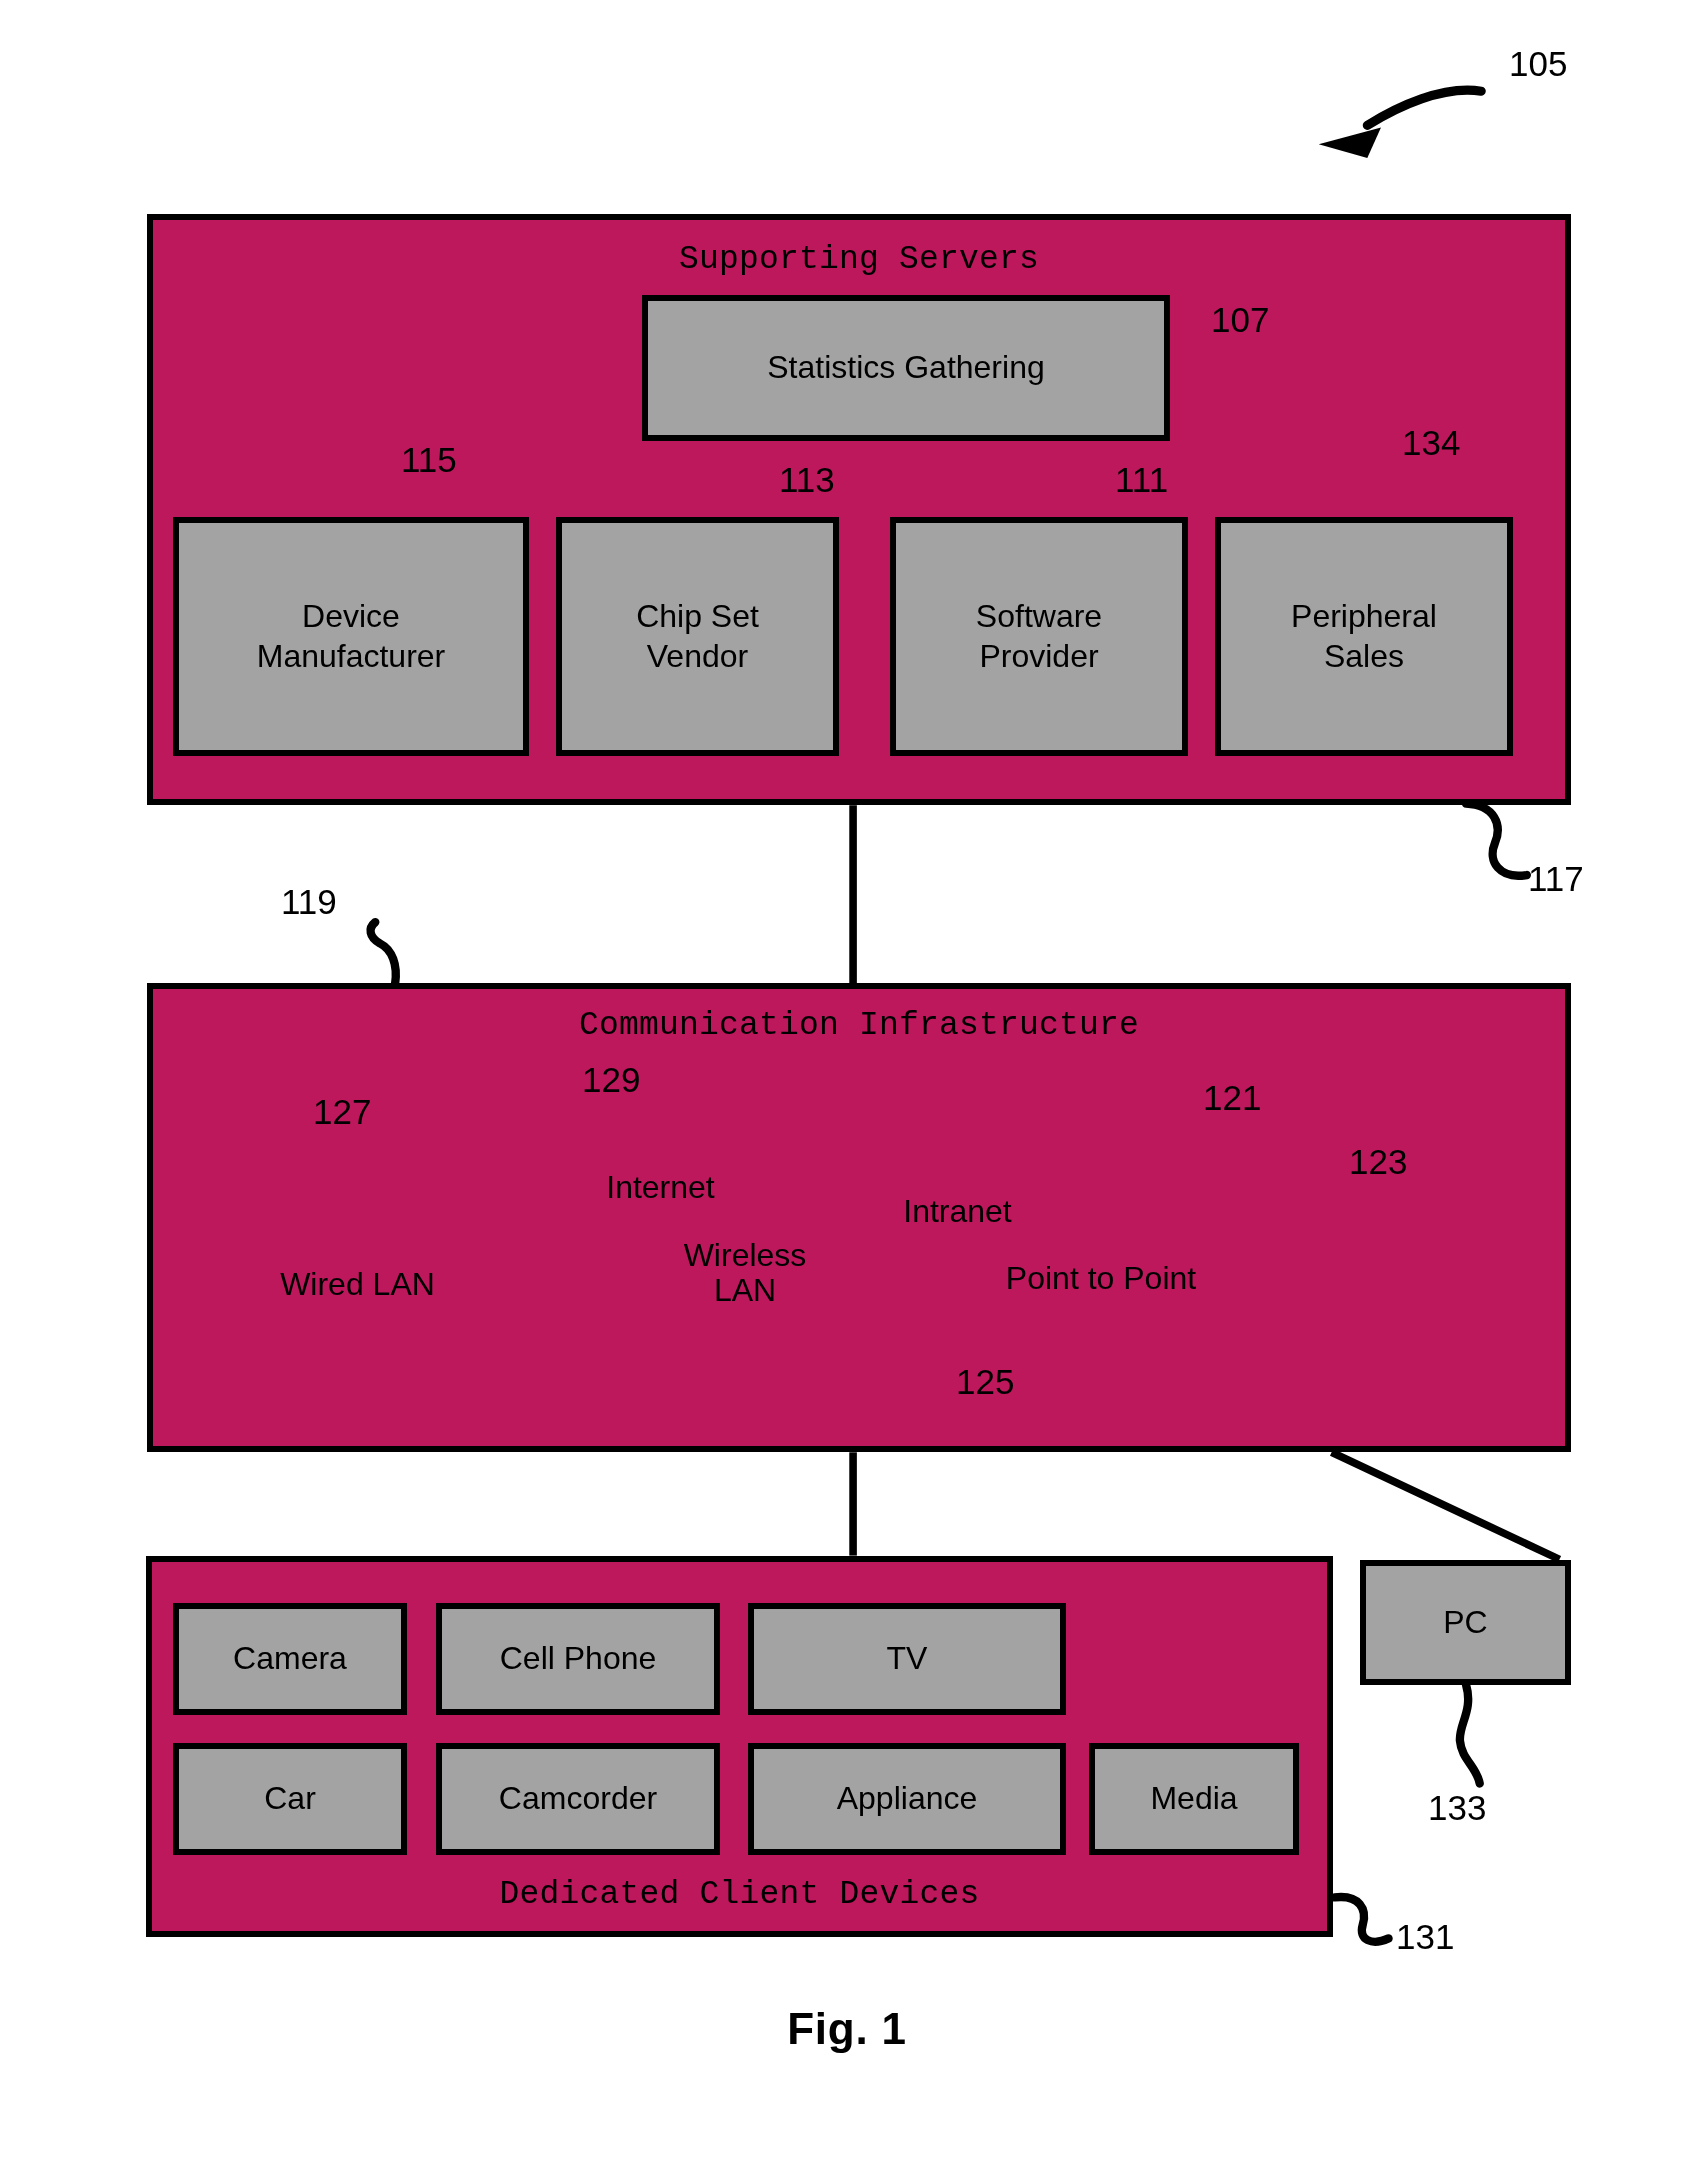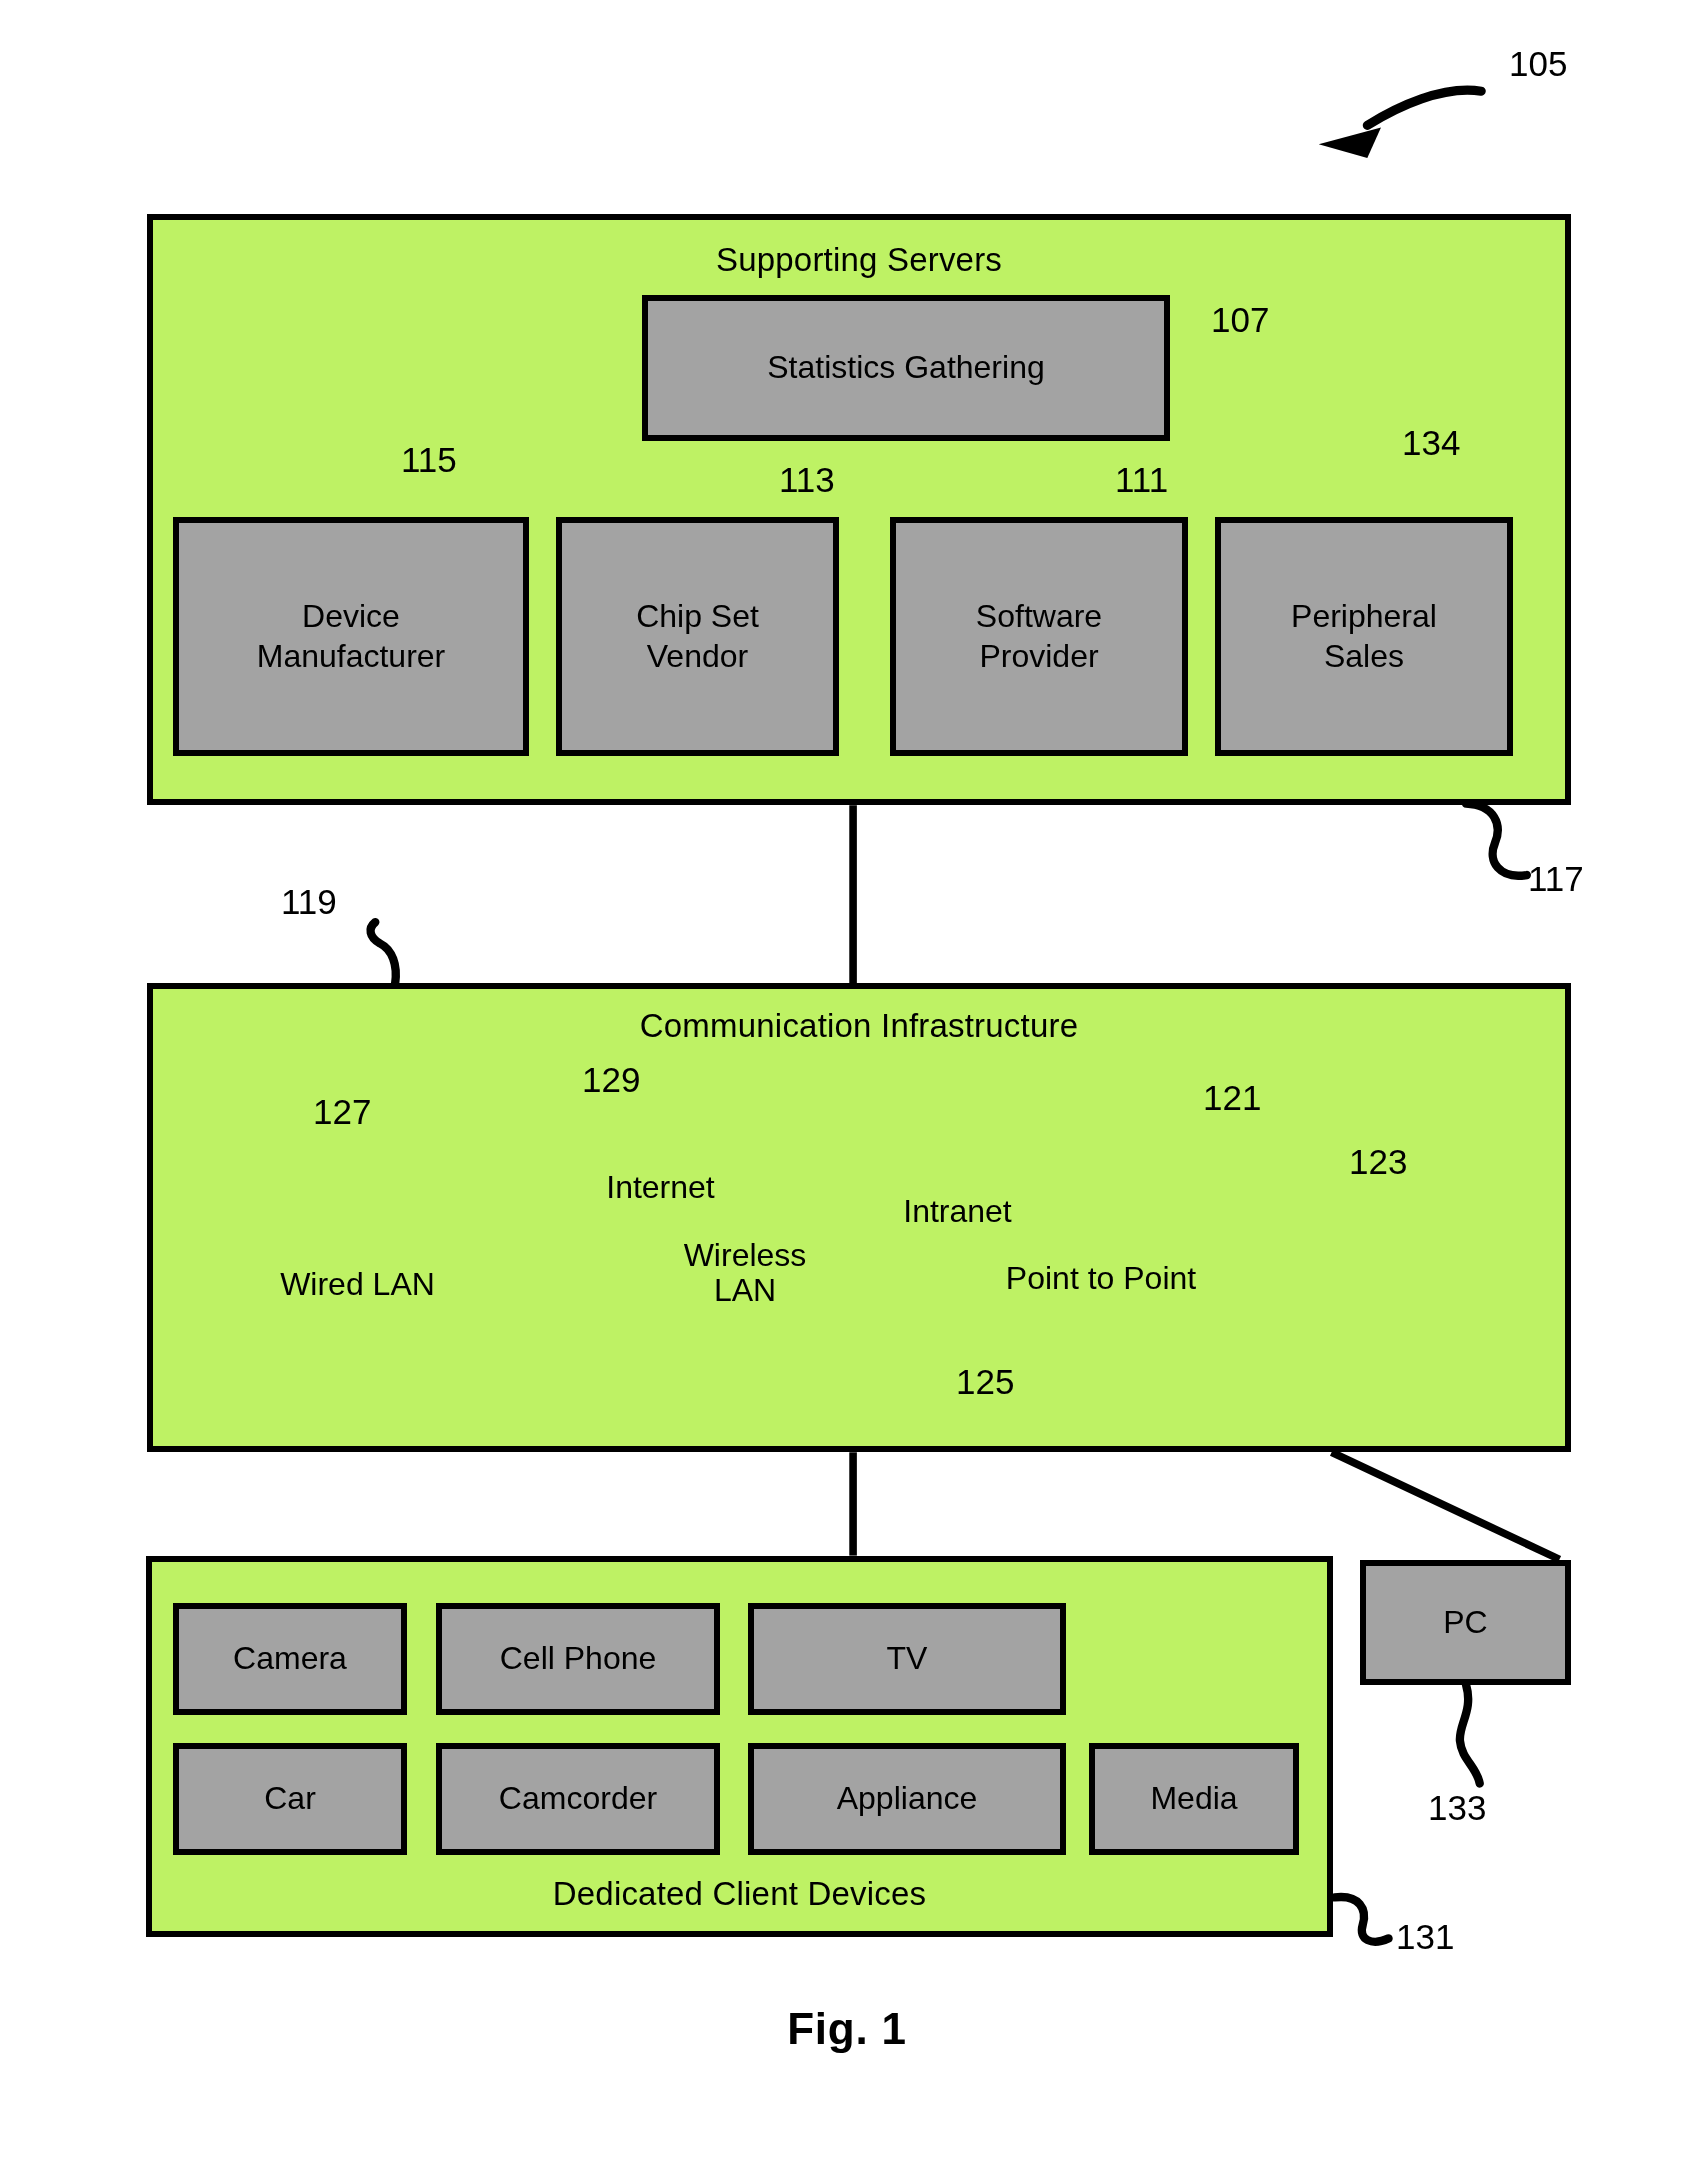--- a/index.html
+++ b/index.html
@@ -20,22 +20,23 @@
     position: absolute;
     left: 0;
     top: 0;
     width: 1694px;
     height: 2183px;
   }
   
   .group-box {
     position: absolute;
     border: 6.8px solid #000;
-    background: #bef264;
+    background: #be185d;
     box-sizing: border-box;
+    font-family: Liberation Mono, monospace;
   }
   .group-title {
     position: absolute;
     width: 100%;
     text-align: center;
     font-size: 33px;
     letter-spacing: 0.2px;
     white-space: nowrap;
   }
   

